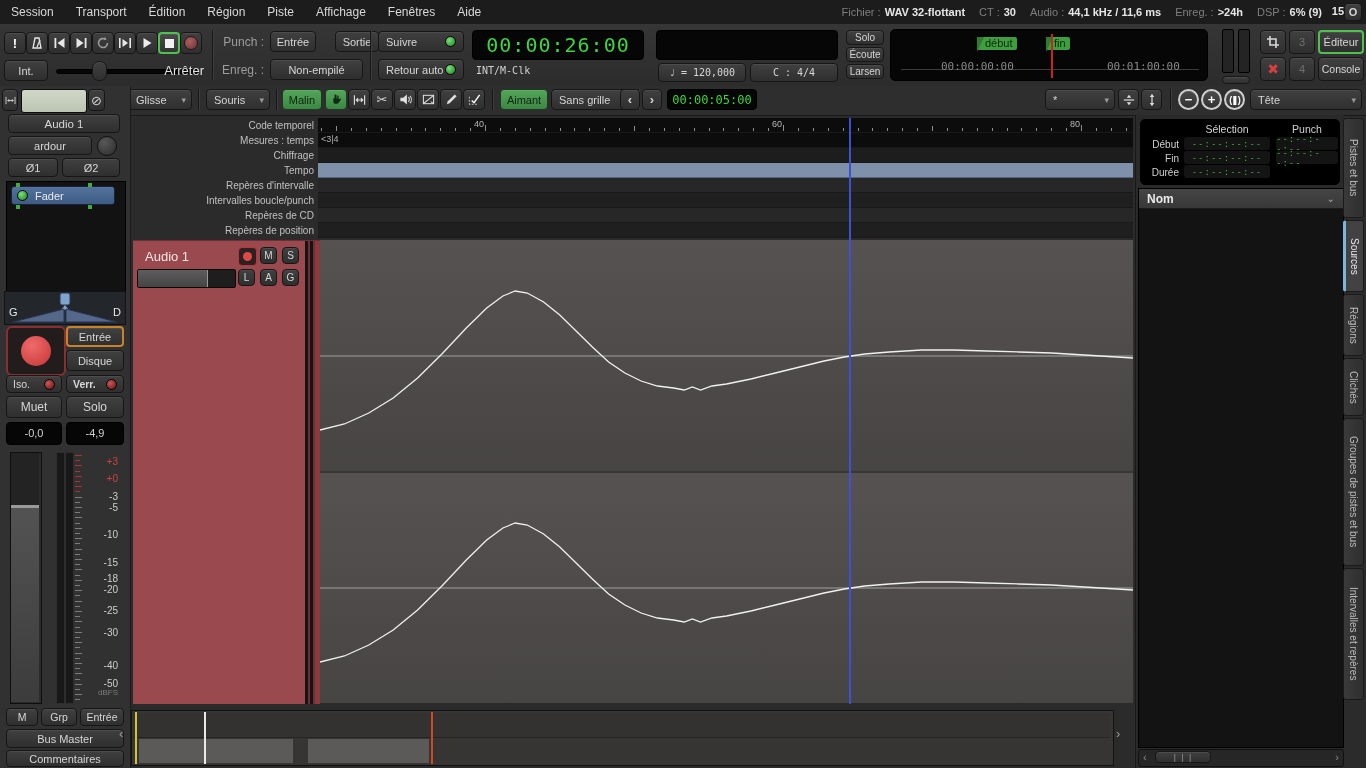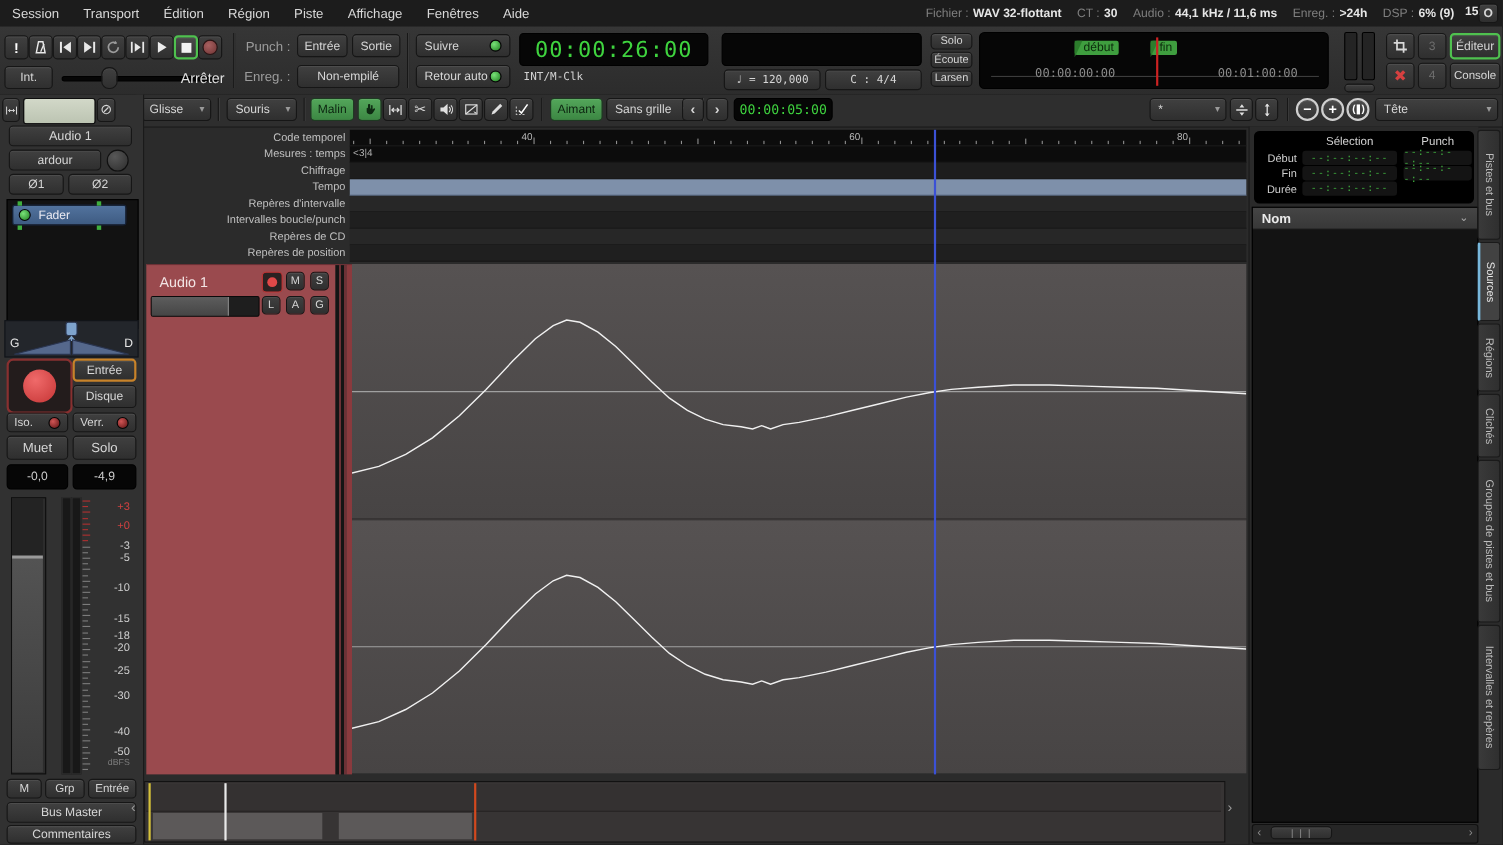--- a/index.html
+++ b/index.html
@@ -127,21 +127,21 @@
     </div>
 
     <div class="btn" style="left:4px;top:36px;width:44px;height:21px;">Int.</div>
     <div class="disp" style="left:56px;top:45px;width:142px;height:5px;border-radius:3px;"></div>
     <div class="btn" style="left:92px;top:37px;width:15px;height:20px;border-radius:7px;"></div>
     <span class="lbl" style="left:146px;top:39px;width:58px;text-align:right;font-size:13px;color:#e0e0e0;">Arrêter</span>
     <div class="sep" style="left:212px;top:6px;height:50px;"></div>
 
     <span class="lbl" style="left:218px;top:11px;width:46px;text-align:right;font-size:12px;">Punch :</span>
     <div class="btn" style="left:270px;top:7px;width:46px;height:21px;">Entrée</div>
-    <div class="btn" style="left:320px;top:7px;width:44px;height:21px;">Sortie</div>
+    <div class="btn" style="left:335px;top:7px;width:44px;height:21px;">Sortie</div>
     <span class="lbl" style="left:218px;top:39px;width:46px;text-align:right;font-size:12px;">Enreg. :</span>
     <div class="btn" style="left:270px;top:35px;width:93px;height:21px;">Non-empilé</div>
     <div class="sep" style="left:370px;top:6px;height:50px;"></div>
 
     <div class="btn" style="left:378px;top:7px;width:86px;height:21px;justify-content:space-between;padding:0 7px;">
       <span>Suivre</span>
         <span class="led"></span>
     </div>
     <div class="btn" style="left:378px;top:35px;width:86px;height:21px;justify-content:space-between;padding:0 7px;">
       <span>Retour auto</span>
@@ -313,21 +313,21 @@
 
     <div class="abs" style="left:6px;top:240px;width:56px;height:46px;background:#231c1c;border:2px solid #883030;border-radius:6px;display:flex;align-items:center;justify-content:center;">
       <div style="width:30px;height:30px;border-radius:50%;background:radial-gradient(circle at 38% 32%,#f06a6a,#c53535);"></div>
     </div>
     <div class="btn" style="left:66px;top:240px;width:58px;height:21px;border:2px solid #c8832a;">Entrée</div>
     <div class="btn" style="left:66px;top:264px;width:58px;height:21px;">Disque</div>
     <div class="btn" style="left:6px;top:289px;width:56px;height:18px;justify-content:space-between;padding:0 6px;font-size:10.5px;">
       <span>Iso.</span>
         <span class="led redled"></span>
     </div>
-    <div class="btn" style="left:66px;top:289px;width:58px;height:18px;justify-content:space-between;padding:0 6px;font-size:10.5px;">
+    <div class="btn" style="left:66px;top:289px;width:58px;height:18px;justify-content:space-between;padding:0 6px;font-size:10.5px;font-weight:bold;">
       <span>Verr.</span>
         <span class="led redled"></span>
     </div>
     <div class="btn" style="left:6px;top:310px;width:56px;height:22px;font-size:12px;">Muet</div>
     <div class="btn" style="left:66px;top:310px;width:58px;height:22px;font-size:12px;">Solo</div>
     <div class="disp" style="left:6px;top:336px;width:56px;height:23px;"></div>
     <span class="abs" style="left:6px;top:341px;width:56px;text-align:center;color:#cfcfcf;">-0,0</span>
     <div class="disp" style="left:66px;top:336px;width:58px;height:23px;"></div>
     <span class="abs" style="left:66px;top:341px;width:58px;text-align:center;color:#cfcfcf;">-4,9</span>
 

